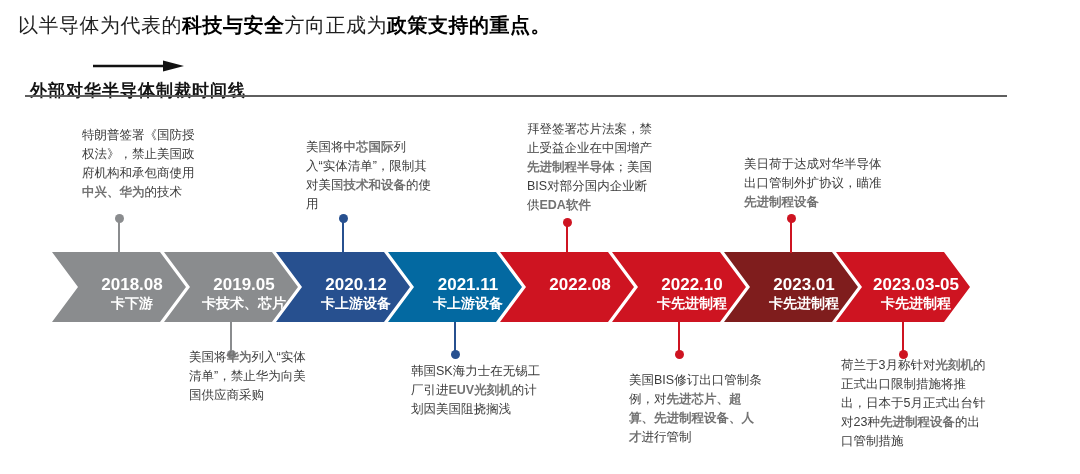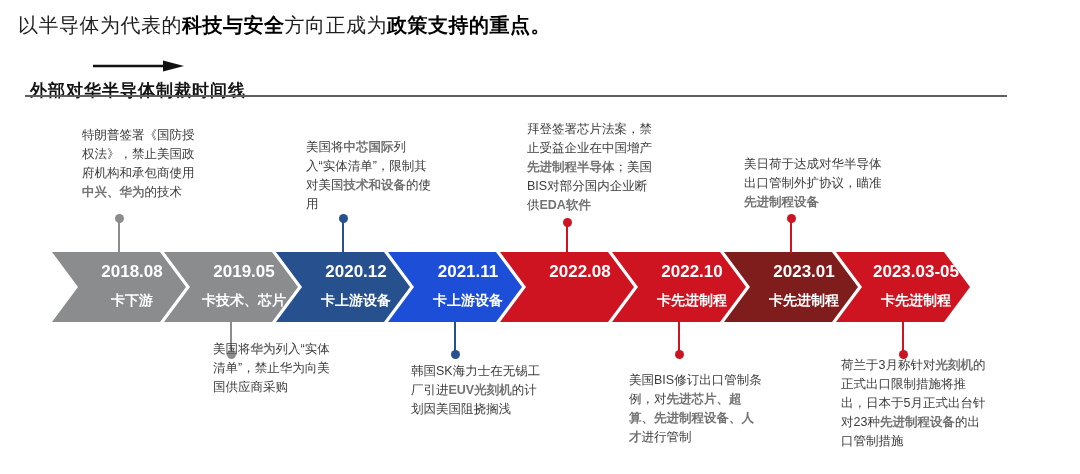--- a/index.html
+++ b/index.html
@@ -10,21 +10,21 @@
   .page-title .b{font-weight:700;color:#000;}
 
   .section-head{position:absolute;left:30px;top:60px;display:flex;align-items:center;gap:7px;flex-direction:column;}
   .section-title{font-family:"Liberation Serif", serif;font-weight:700;font-size:17px;color:#141414;letter-spacing:1px;}
 
   .divider{position:absolute;left:25px;top:95px;width:982px;height:2px;background:var(--c-divider,#5f5f5f);}
 
   .chevron{position:absolute;top:252px;width:134px;height:70px;color:#fff;
     clip-path:polygon(0 0, calc(100% - 26px) 0, 100% 50%, calc(100% - 26px) 100%, 0 100%, 26px 50%);
     display:flex;flex-direction:column;justify-content:space-between;align-items:center;
-    padding:10px 0 12px 26px;box-sizing:border-box;text-align:right;}
+    padding:23px 0 12px 26px;box-sizing:border-box;text-align:right;}
   .chev-date{font-size:17px;font-weight:700;white-space:nowrap;}
   .chev-label{font-size:14px;font-weight:700;white-space:nowrap;}
 
   .ann{position:absolute;font-size:12.5px;line-height:19px;color:#3c3c3c;text-align:left;}
   .ann .b{font-weight:700;color:#737373;}
 
   .vconn{position:absolute;width:9px;}
   .vconn .dot{position:absolute;left:0;width:9px;height:9px;border-radius:50%;background:var(--cc,#888);}
   .vconn.top .dot{top:0;}
   .vconn.bot .dot{bottom:0;}
@@ -55,21 +55,21 @@
       <div class="chev-label">卡下游</div>
     </div>
       <div class="chevron" style="left: 164px; background: rgb(138, 140, 142);">
       <div class="chev-date">2019.05</div>
       <div class="chev-label">卡技术、芯片</div>
     </div>
       <div class="chevron" style="left: 276px; background: rgb(39, 80, 143);">
       <div class="chev-date">2020.12</div>
       <div class="chev-label">卡上游设备</div>
     </div>
-      <div class="chevron" style="left: 388px; background: #1d4ed8;">
+      <div class="chevron" style="left: 388px; background: #0369a1;">
       <div class="chev-date">2021.11</div>
       <div class="chev-label">卡上游设备</div>
     </div>
       <div class="chevron" style="left: 500px; background: rgb(206, 20, 33); gap: 48px;">
       <div class="chev-date">2022.08</div>
       <div class="chev-label">卡先进制程</div>
     </div>
       <div class="chevron" style="left: 612px; background: rgb(206, 20, 33);">
       <div class="chev-date">2022.10</div>
       <div class="chev-label">卡先进制程</div>
@@ -116,18 +116,18 @@
   <div class="vconn bot" style="left: 898.5px; top: 322px; height: 37px; --cc: #ce1421;">
       <span class="dot"></span>
       <span class="stem"></span>
     </div>
 
   <div class="ann" style="left:82px;top:126px;width:122px;"><span>特朗普签署《国防授权法》，禁止美国政府机构和承包商使用</span><span class="b">中兴、华为</span><span>的技术</span></div>
   <div class="ann" style="left:306px;top:138px;width:128px;"><span>美国将</span><span class="b">中芯国际</span><span>列入“实体清单”，限制其对美国</span><span class="b">技术和设备</span><span>的使用</span></div>
   <div class="ann" style="left:527px;top:120px;width:132px;"><span>拜登签署芯片法案，禁止受益企业在中国增产</span><span class="b">先进制程半导体</span><span>；美国BIS对部分国内企业断供</span><span class="b">EDA软件</span></div>
   <div class="ann" style="left:744px;top:155px;width:142px;"><span>美日荷于达成对华半导体出口管制外扩协议，瞄准</span><span class="b">先进制程设备</span></div>
 
-  <div class="ann" style="left:189px;top:340px;width:126px;margin-left:24px;"><span>美国将</span><span class="b">华为</span><span>列入“实体清单”，禁止华为向美国供应商采购</span></div>
+  <div class="ann" style="left:189px;top:348px;width:126px;"><span>美国将</span><span class="b">华为</span><span>列入“实体清单”，禁止华为向美国供应商采购</span></div>
   <div class="ann" style="left:411px;top:362px;width:130px;"><span>韩国SK海力士在无锡工厂引进</span><span class="b">EUV光刻机</span><span>的计划因美国阻挠搁浅</span></div>
   <div class="ann" style="left:629px;top:361px;width:134px;margin-top:10px;"><span>美国BIS修订出口管制条例，对</span><span class="b">先进芯片、超算、先进制程设备、人才</span><span>进行管制</span></div>
   <div class="ann" style="left:841px;top:356px;width:148px;"><span>荷兰于3月称针对</span><span class="b">光刻机</span><span>的正式出口限制措施将推出，日本于5月正式出台针对23种</span><span class="b">先进制程设备</span><span>的出口管制措施</span></div>
 
 </div>
 
 </body></html>

